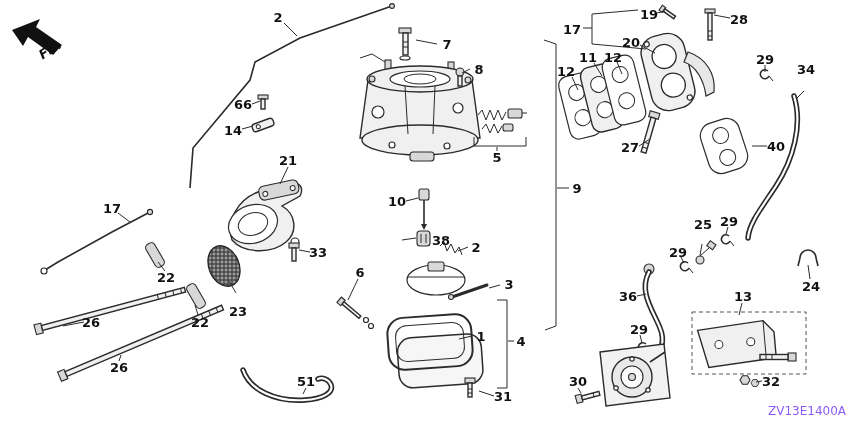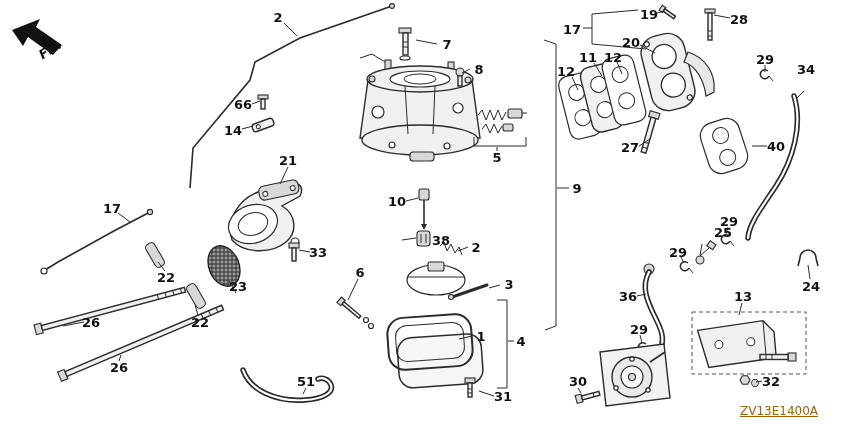--- a/index.html
+++ b/index.html
@@ -1,21 +1,21 @@
 <!DOCTYPE html>
 <html><head>
 <meta charset="utf-8">
 <style>
   html,body{margin:0;padding:0;background:#fff;}
   .stage{position:relative;width:850px;height:424px;background:#fff;overflow:hidden;
          font-family:"DejaVu Sans",sans-serif;}
   .part-label{position:absolute;transform:translate(-50%,-50%);
               font:bold 13px "DejaVu Sans",sans-serif;color:#111;white-space:nowrap;}
-  .diagram-code{position:absolute;right:32px;bottom:6px;
-                font:12px "DejaVu Sans",sans-serif;color:#a16207;text-decoration:underline;}
+  .diagram-code{position:absolute;right:4px;bottom:6px;
+                font:12px "DejaVu Sans",sans-serif;color:#8b5cf6;}
   .fr-label{position:absolute;left:38px;top:42px;transform:rotate(-33deg);
             font:bold italic 13px "DejaVu Sans",sans-serif;color:#111;}
   svg{position:absolute;left:0;top:0;}
   .o{fill:#f0f0f0;stroke:#2b2b2b;stroke-width:1.4;}
   .w{fill:#ffffff;stroke:#2b2b2b;stroke-width:1.2;}
   .m{fill:#d8d8d8;stroke:#2b2b2b;stroke-width:1.1;}
   .l{fill:none;stroke:#2b2b2b;stroke-width:1.6;}
   .t{fill:none;stroke:#2b2b2b;stroke-width:1;}
   .tube{fill:none;stroke:#2b2b2b;stroke-width:5.5;stroke-linecap:round;}
   .tubein{fill:none;stroke:#fff;stroke-width:2.2;stroke-linecap:round;}
@@ -422,26 +422,26 @@
       <span class="part-label" style="left: 630px; top: 147px;">27</span>
       <span class="part-label" style="left: 776px; top: 146px;">40</span>
       <span class="part-label" style="left: 288px; top: 160px;">21</span>
       <span class="part-label" style="left: 577px; top: 188px;">9</span>
       <span class="part-label" style="left: 112px; top: 208px;">17</span>
       <span class="part-label" style="left: 397px; top: 201px;">10</span>
       <span class="part-label" style="left: 393px; top: 240px; margin-left: 48px;">38</span>
       <span class="part-label" style="left: 476px; top: 247px;">2</span>
       <span class="part-label" style="left: 318px; top: 252px;">33</span>
       <span class="part-label" style="left: 729px; top: 221px;">29</span>
-      <span class="part-label" style="left: 703px; top: 232px; margin-left: 20px;">25</span>
+      <span class="part-label" style="left: 703px; top: 224px;">25</span>
       <span class="part-label" style="left: 678px; top: 252px;">29</span>
       <span class="part-label" style="left: 811px; top: 286px;">24</span>
       <span class="part-label" style="left: 166px; top: 277px;">22</span>
       <span class="part-label" style="left: 360px; top: 272px;">6</span>
-      <span class="part-label" style="left: 238px; top: 286px;">23</span>
+      <span class="part-label" style="left: 238px; top: 311px;">23</span>
       <span class="part-label" style="left: 509px; top: 284px;">3</span>
       <span class="part-label" style="left: 628px; top: 296px;">36</span>
       <span class="part-label" style="left: 743px; top: 296px; text-align: right;">13</span>
       <span class="part-label" style="left: 200px; top: 322px;">22</span>
       <span class="part-label" style="left: 91px; top: 322px;">26</span>
       <span class="part-label" style="left: 481px; top: 336px;">1</span>
       <span class="part-label" style="left: 521px; top: 341px;">4</span>
       <span class="part-label" style="left: 639px; top: 329px;">29</span>
       <span class="part-label" style="left: 119px; top: 367px;">26</span>
       <span class="part-label" style="left: 306px; top: 381px;">51</span>

